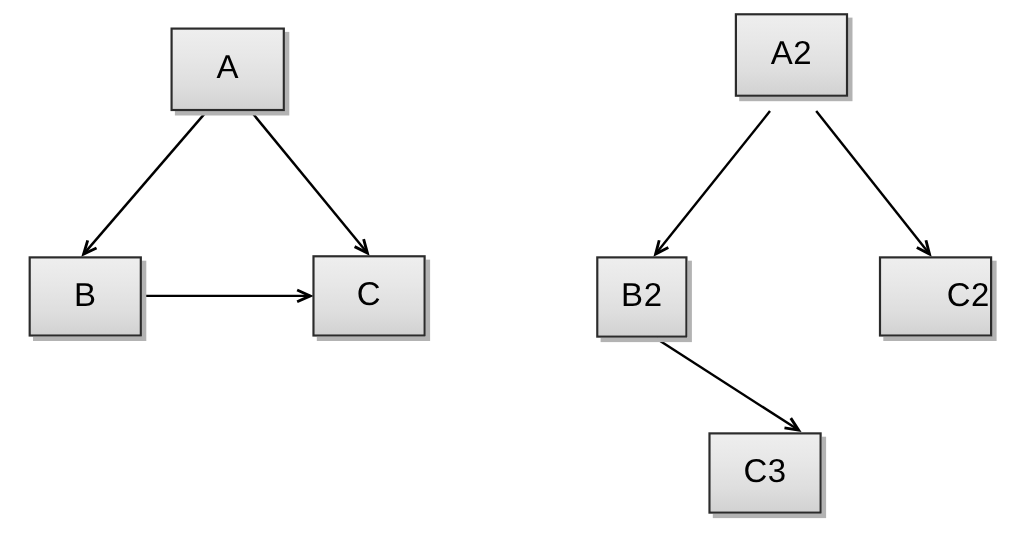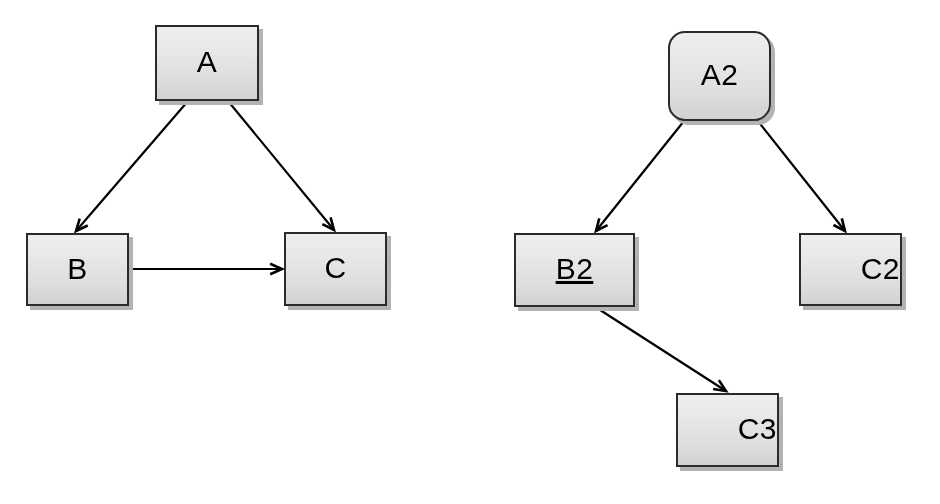--- a/index.html
+++ b/index.html
@@ -79,26 +79,26 @@
   <div id="node-layer">
       <div class="node" style="left: 155px; top: 25px; width: 104px; height: 76px;">
         <span class="node-label">A</span>
       </div>
       <div class="node" style="left: 26px; top: 233px; width: 103px; height: 73px;">
         <span class="node-label">B</span>
       </div>
       <div class="node" style="left: 284px; top: 232px; width: 103px; height: 74px;">
         <span class="node-label">C</span>
       </div>
-      <div class="node" style="left: 668px; top: 31px; width: 103px; height: 90px; border-radius: 17px;">
+      <div class="node" style="left: 668px; top: 12px; width: 103px; height: 76px;">
         <span class="node-label">A2</span>
       </div>
-      <div class="node" style="left: 514px; top: 233px; width: 121px; height: 74px; text-decoration: underline;">
+      <div class="node" style="left: 542px; top: 233px; width: 83px; height: 74px;">
         <span class="node-label">B2</span>
       </div>
       <div class="node" style="left: 799px; top: 233px; width: 103px; height: 73px; justify-content: flex-end;">
         <span class="node-label">C2</span>
       </div>
-      <div class="node" style="left: 676px; top: 393px; width: 103px; height: 74px; justify-content: flex-end;">
+      <div class="node" style="left: 644px; top: 393px; width: 103px; height: 74px;">
         <span class="node-label">C3</span>
       </div>
     </div>
 </div>
 
 </body></html>

